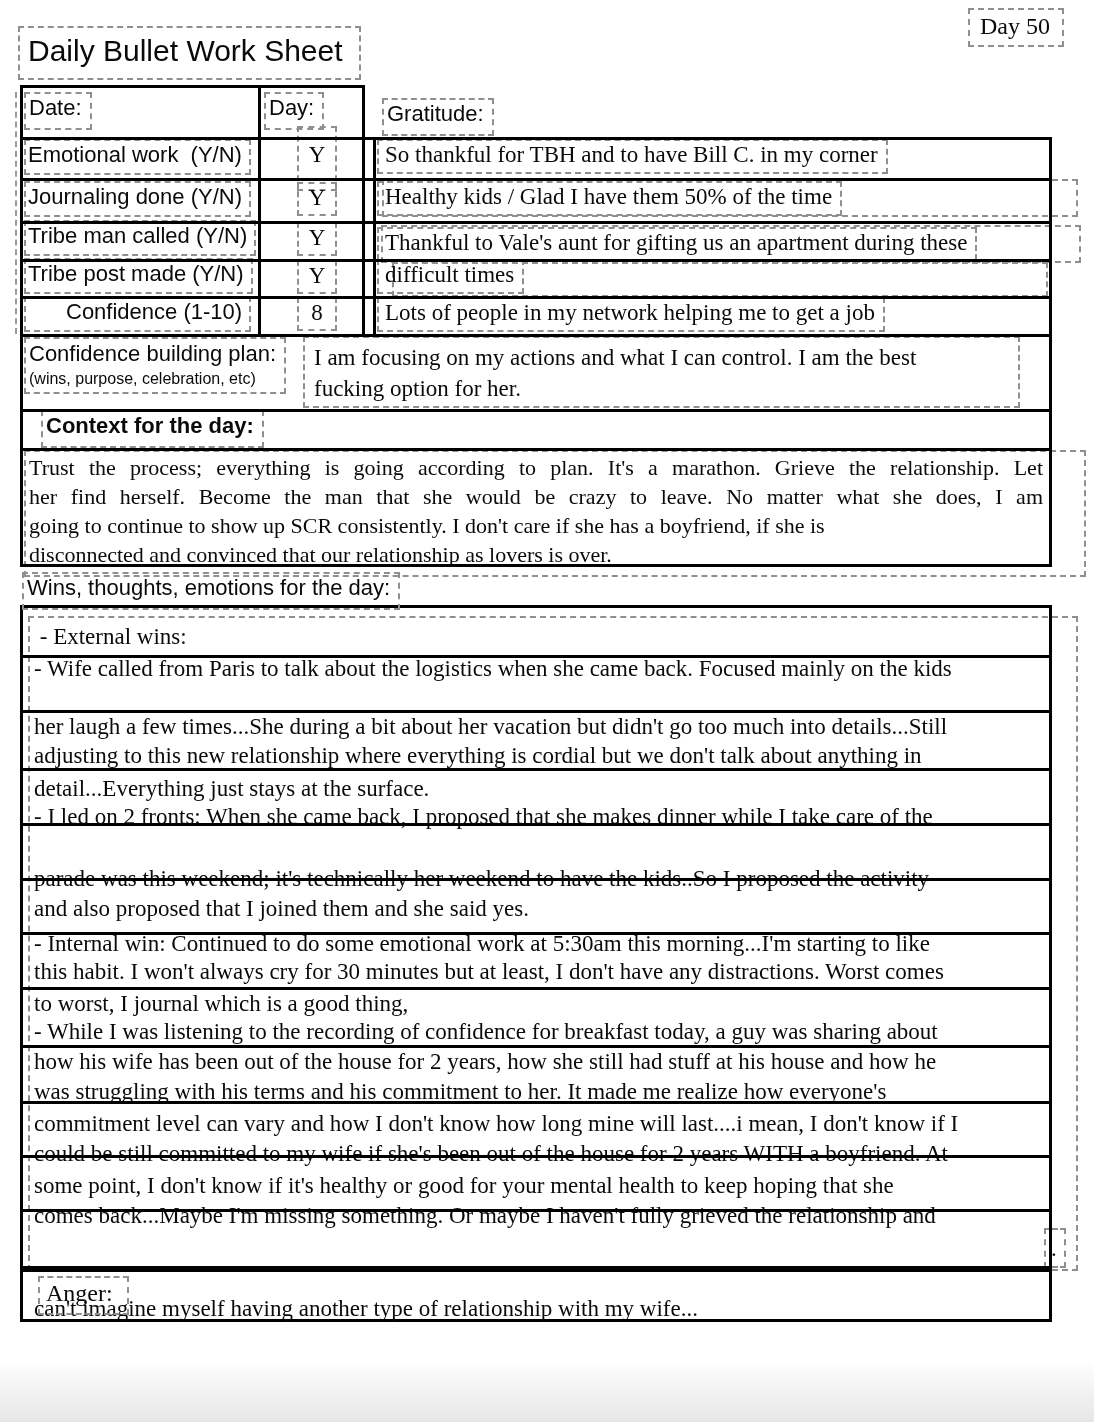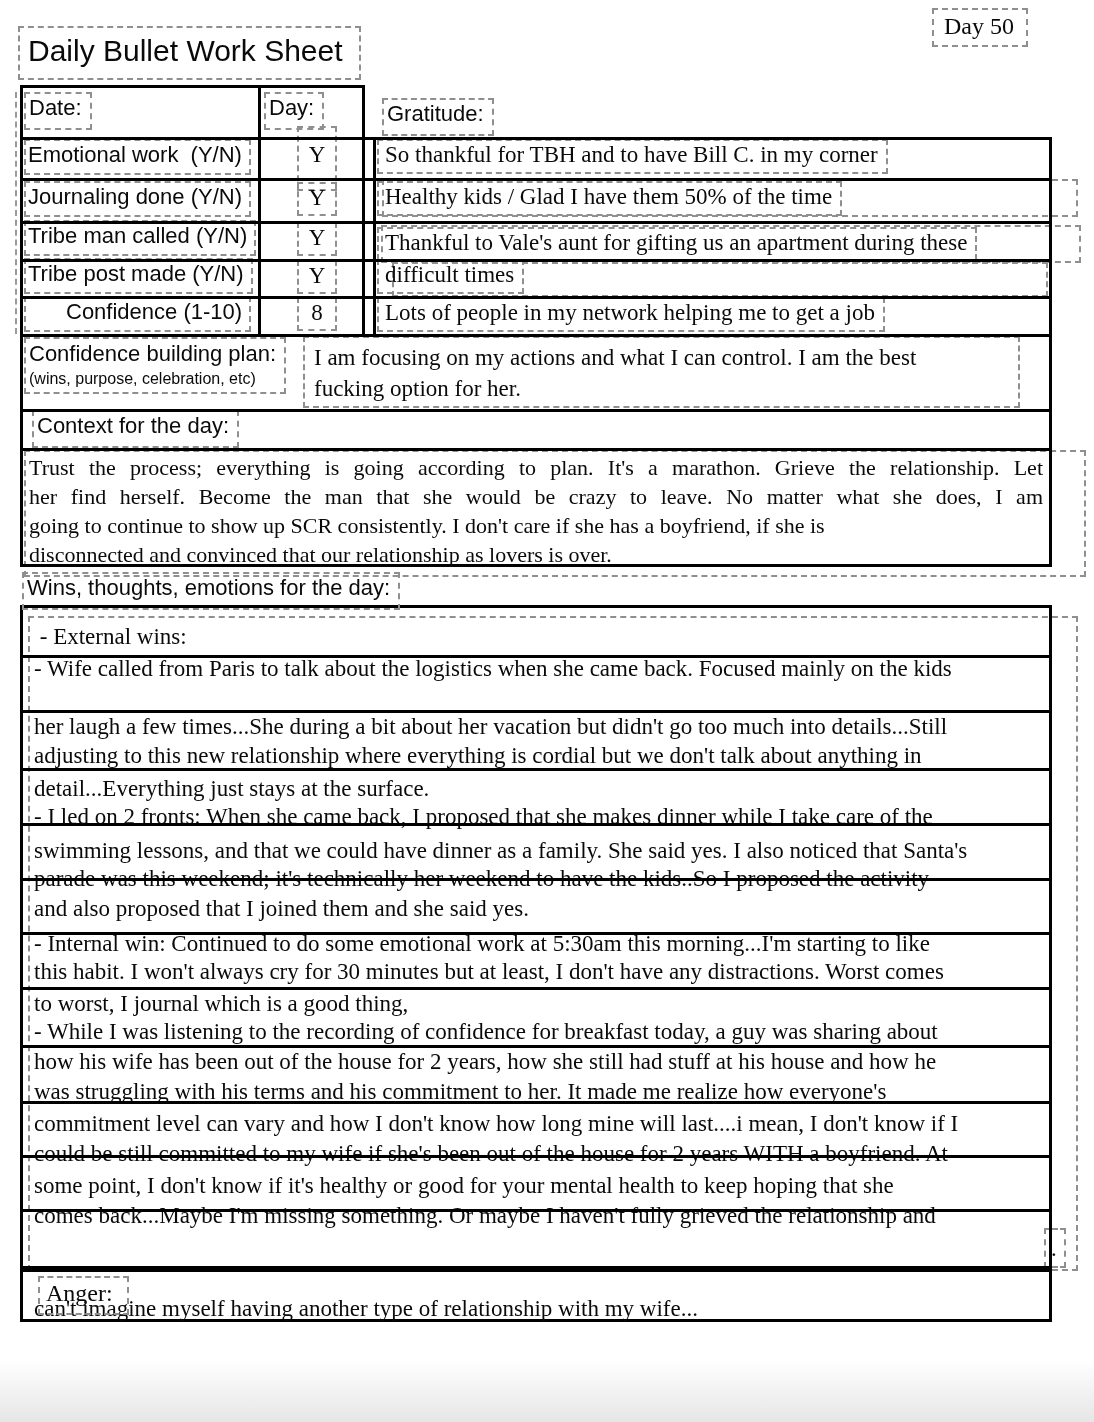--- a/index.html
+++ b/index.html
@@ -10,21 +10,21 @@
   
   .hl{position:absolute;height:3px;background:#000;z-index:6;}
   .vl{position:absolute;width:3px;background:#000;z-index:6;}
   .rect{position:absolute;border:3px solid #000;z-index:4;}
   
   .dash{border:2px dashed #8f8f8f;}
   .dashbox{position:absolute;border:2px dashed #8f8f8f;z-index:3;}
   
   .title-box{position:absolute;left:18px;top:26px;padding:6px 16px 10px 8px;z-index:5;}
   .title{font-size:30px;letter-spacing:0px;}
-  .day50{position:absolute;left:932px;top:8px;padding:3px 12px 5px 10px;font-size:24px;z-index:5;}
+  .day50{position:absolute;left:968px;top:8px;padding:3px 12px 5px 10px;font-size:24px;z-index:5;}
   .flabel{position:absolute;font-size:22px;white-space:pre;padding:1px 8px 7px 3px;z-index:5;}
   
   .overlay{position:absolute;left:0;top:0;width:100%;height:100%;z-index:5;}
   .lab{position:absolute;left:24px;font-size:22px;white-space:pre;border:2px dashed #8f8f8f;padding:1px 7px 5px 2px;}
   .lab0{top:139px;} .lab1{top:181px;} .lab2{top:220px;} .lab3{top:258px;} .lab4{top:296px;padding-left:40px;}
   .val{position:absolute;left:297px;width:36px;text-align:center;font-size:23px;
        font-family:"Liberation Serif","DejaVu Serif",serif;border:2px dashed #8f8f8f;padding:1px 0 3px 0;}
   .val0{top:126px;height:44px;padding-top:14px;} .val1{top:182px;} .val2{top:222px;} .val3{top:260px;} .val4{top:297px;}
   .grat{position:absolute;white-space:pre;font-size:23px;left:377px;
         font-family:"Liberation Serif","DejaVu Serif",serif;border:2px dashed #8f8f8f;padding:1px 8px 4px 6px;}
@@ -113,41 +113,40 @@
 
   <div class="conf-label-box dash">
     <div class="conf-label sans">Confidence building plan:</div>
     <div class="conf-sublabel sans">(wins, purpose, celebration, etc)</div>
   </div>
   <div class="conf-value-box dash">
       <div class="cpl cpl0">I am focusing on my actions and what I can control. I am the best</div>
       <div class="cpl cpl1">fucking option for her.</div>
     </div>
 
-  <div class="flabel dash" style="left:32px;top:410px;">Context for the day:</div>
+  <div class="flabel dash" style="left:41px;top:410px;font-weight:bold;">Context for the day:</div>
   <div class="rect" style="left:20px;top:448px;width:1026px;height:113px;"></div>
   <div class="dashbox" style="left:24px;top:450px;width:1058px;height:123px;"></div>
   <div class="ctx-lines">
       <div class="ctx ctx0">Trust the process; everything is going according to plan. It's a marathon. Grieve the relationship.  Let</div>
       <div class="ctx ctx1">her find herself.  Become the man that she would be crazy to leave. No matter what she does, I am</div>
       <div class="ctx ctx2">going to continue to show up SCR consistently. I don't care if she has a boyfriend,  if she is</div>
       <div class="ctx ctx3">disconnected and convinced that our relationship as lovers is over.</div>
     </div>
 
   <div class="flabel dash" style="left:22px;top:572px;">Wins, thoughts, emotions for the day:</div>
   <div class="rect" style="left:20px;top:605px;width:1026px;height:658px;"></div>
   <div class="dashbox" style="left:28px;top:616px;width:1046px;height:651px;"></div>
   <div class="overlay">
       <div class="wl wl0"> - External wins:</div>
       <div class="wl wl1">- Wife called from Paris to talk about the logistics when she came back. Focused mainly on the kids</div>
       <div class="wl wl3">her laugh a few times...She during a bit about her vacation but didn't go too much into details...Still</div>
       <div class="wl wl4">adjusting to this new relationship where everything is cordial but we don't talk about anything in</div>
       <div class="wl wl5">detail...Everything just stays at the surface.</div>
       <div class="wl wl6">- I led on 2 fronts: When she came back, I proposed that she makes dinner while I take care of the</div>
-      <div class="wl wl7">swimming lessons, and that we could have dinner as a family. She said yes. I also noticed that Santa's</div>
       <div class="wl wl8">parade was this weekend; it's technically her weekend to have the kids..So I proposed the activity</div>
       <div class="wl wl9">and also proposed that I joined them and she said yes.</div>
       <div class="wl wl10">- Internal win: Continued to do some emotional work at 5:30am this morning...I'm starting to like</div>
       <div class="wl wl11">this habit. I won't always cry for 30 minutes but at least, I don't have any distractions. Worst comes</div>
       <div class="wl wl12">to worst, I journal which is a good thing,</div>
       <div class="wl wl13">- While I was listening to the recording of confidence for breakfast today, a guy was sharing about</div>
       <div class="wl wl14">how his wife has been out of the house for 2 years, how she still had stuff at his house and how he</div>
       <div class="wl wl15">was struggling with his terms and his commitment to her. It made me realize how everyone's</div>
       <div class="wl wl16">commitment level can vary and how I don't know how long mine will last....i mean, I don't know if I</div>
       <div class="wl wl17">could be still committed to my wife if she's been out of the house for 2 years WITH a boyfriend. At</div>

